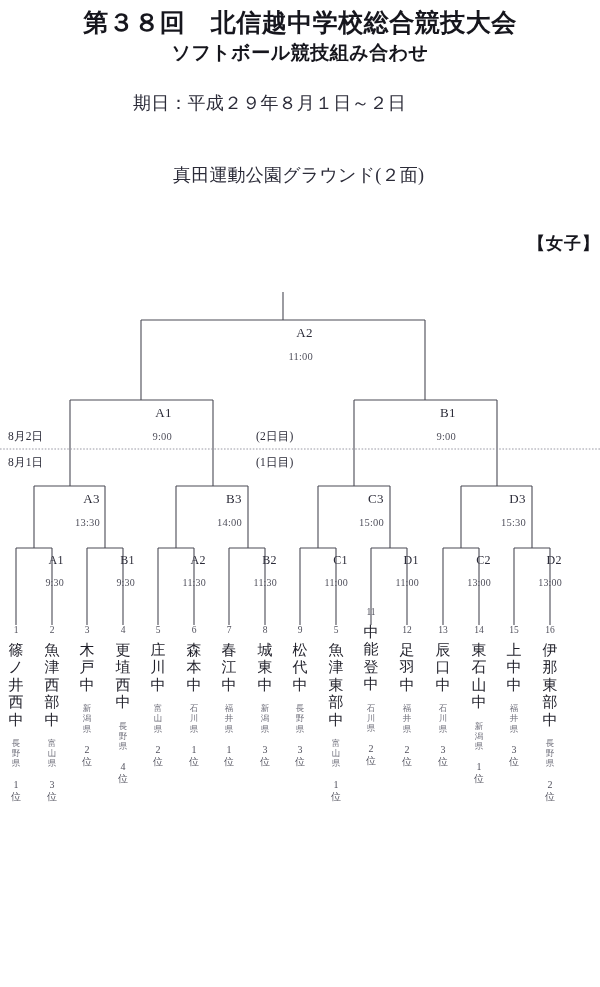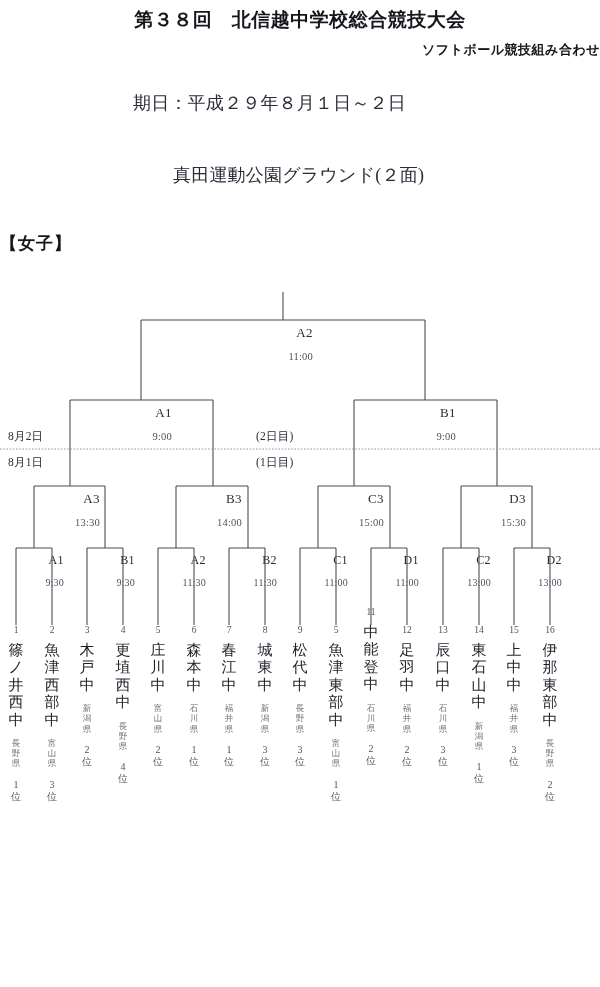--- a/index.html
+++ b/index.html
@@ -14,37 +14,37 @@
   .page{position:relative;width:600px;height:987px;}
 
   
   .title1,.title2{
     text-align:center;
     font-family:"DejaVu Sans","Liberation Sans",sans-serif;
     font-weight:bold;
     color:#16161d;
     letter-spacing:.5px;
   }
-  .title1{font-size:19px;line-height:1;position:absolute;left:0;right:0;top:10px;}
-  .title2{font-size:13px;line-height:1;position:absolute;left:0;right:0;top:43px;text-align:right;}
+  .title1{font-size:25px;line-height:1;position:absolute;left:0;right:0;top:10px;}
+  .title2{font-size:19px;line-height:1;position:absolute;left:0;right:0;top:43px;}
 
   .meta{
     position:absolute;
     font-size:18px;
     color:#2b2b38;
     letter-spacing:.2px;
     white-space:nowrap;
   }
   .meta-date{left:133px;top:91px;}
   .meta-venue1{left:133px;top:127px;}
   .meta-venue2{left:173px;top:163px;}
 
   .category{
     position:absolute;left:0;right:0;top:232px;
-    text-align:left;
+    text-align:right;
     font-family:"DejaVu Sans","Liberation Sans",sans-serif;
     font-weight:bold;font-size:17px;
     color:#16161d;
     letter-spacing:1px;
   }
 
   
   svg.bracket{position:absolute;left:0;top:0;width:600px;height:987px;}
   svg.bracket line{stroke:#4a4a55;stroke-width:1.1;}
   svg.bracket line.dotted{

